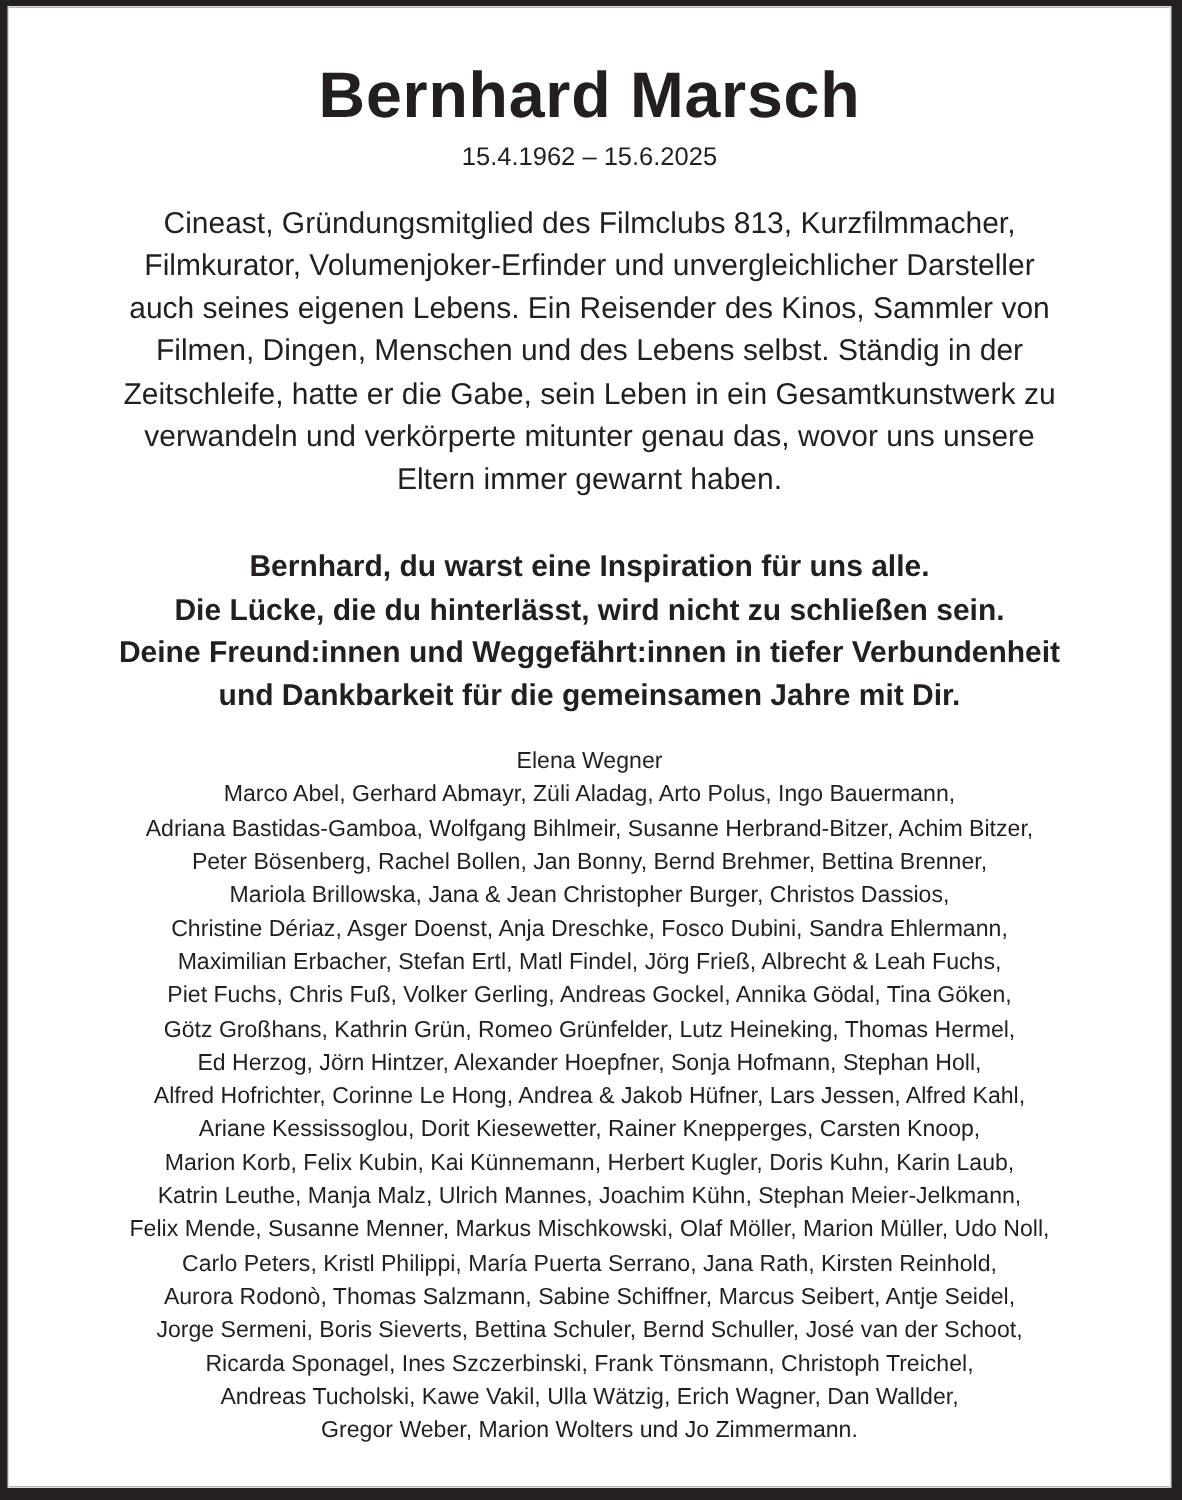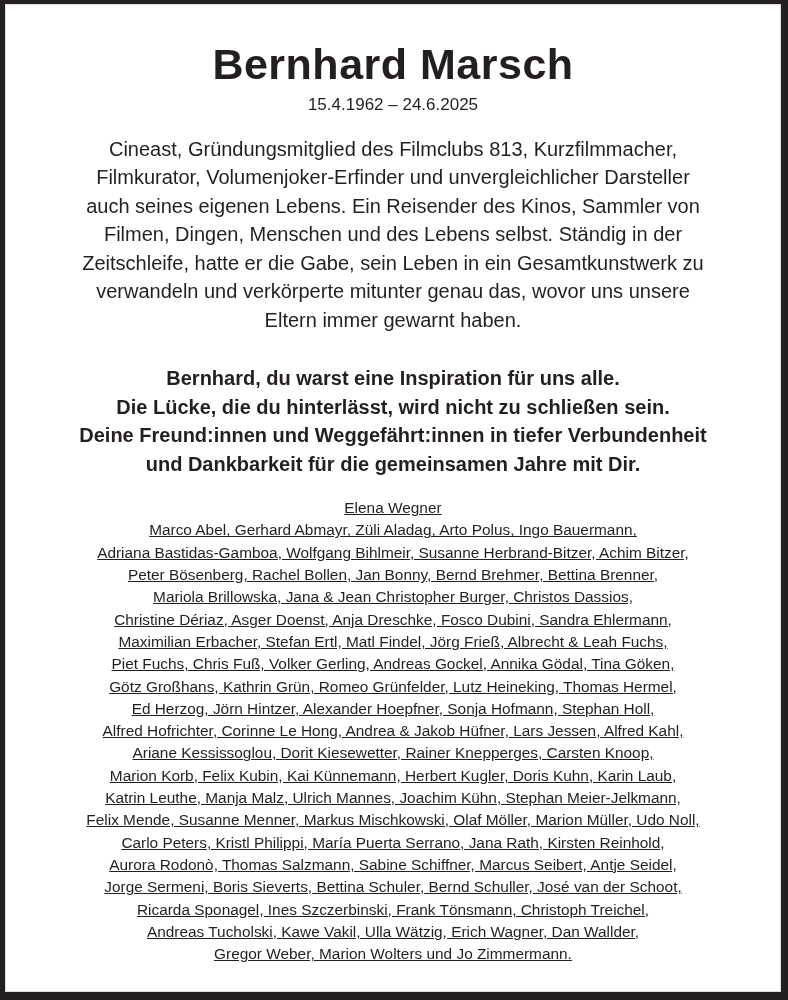--- a/index.html
+++ b/index.html
@@ -58,30 +58,29 @@
     font-weight: bold;
     line-height: 28.5px;
     white-space: pre;
     text-align: center;
   }
   .mourners {
     margin: 19px 0 0 0;
     font-size: 15.4px;
     line-height: 22.3px;
     white-space: pre;
-    text-decoration: underline;
   }
 </style>
 </head>
 <body>
 
 <div class="frame">
   <main class="card">
     <h1 class="deceased-name">Bernhard Marsch</h1>
-    <p class="life-dates">15.4.1962 – 24.6.2025</p>
+    <p class="life-dates">15.4.1962 – 15.6.2025</p>
     <p class="intro">Cineast, Gründungsmitglied des Filmclubs 813, Kurzfilmmacher,
 Filmkurator, Volumenjoker-Erfinder und unvergleichlicher Darsteller
 auch seines eigenen Lebens. Ein Reisender des Kinos, Sammler von
 Filmen, Dingen, Menschen und des Lebens selbst. Ständig in der
 Zeitschleife, hatte er die Gabe, sein Leben in ein Gesamtkunstwerk zu
 verwandeln und verkörperte mitunter genau das, wovor uns unsere
 Eltern immer gewarnt haben.</p>
     <p class="tribute">Bernhard, du warst eine Inspiration für uns alle.
 Die Lücke, die du hinterlässt, wird nicht zu schließen sein.
 Deine Freund:innen und Weggefährt:innen in tiefer Verbundenheit

